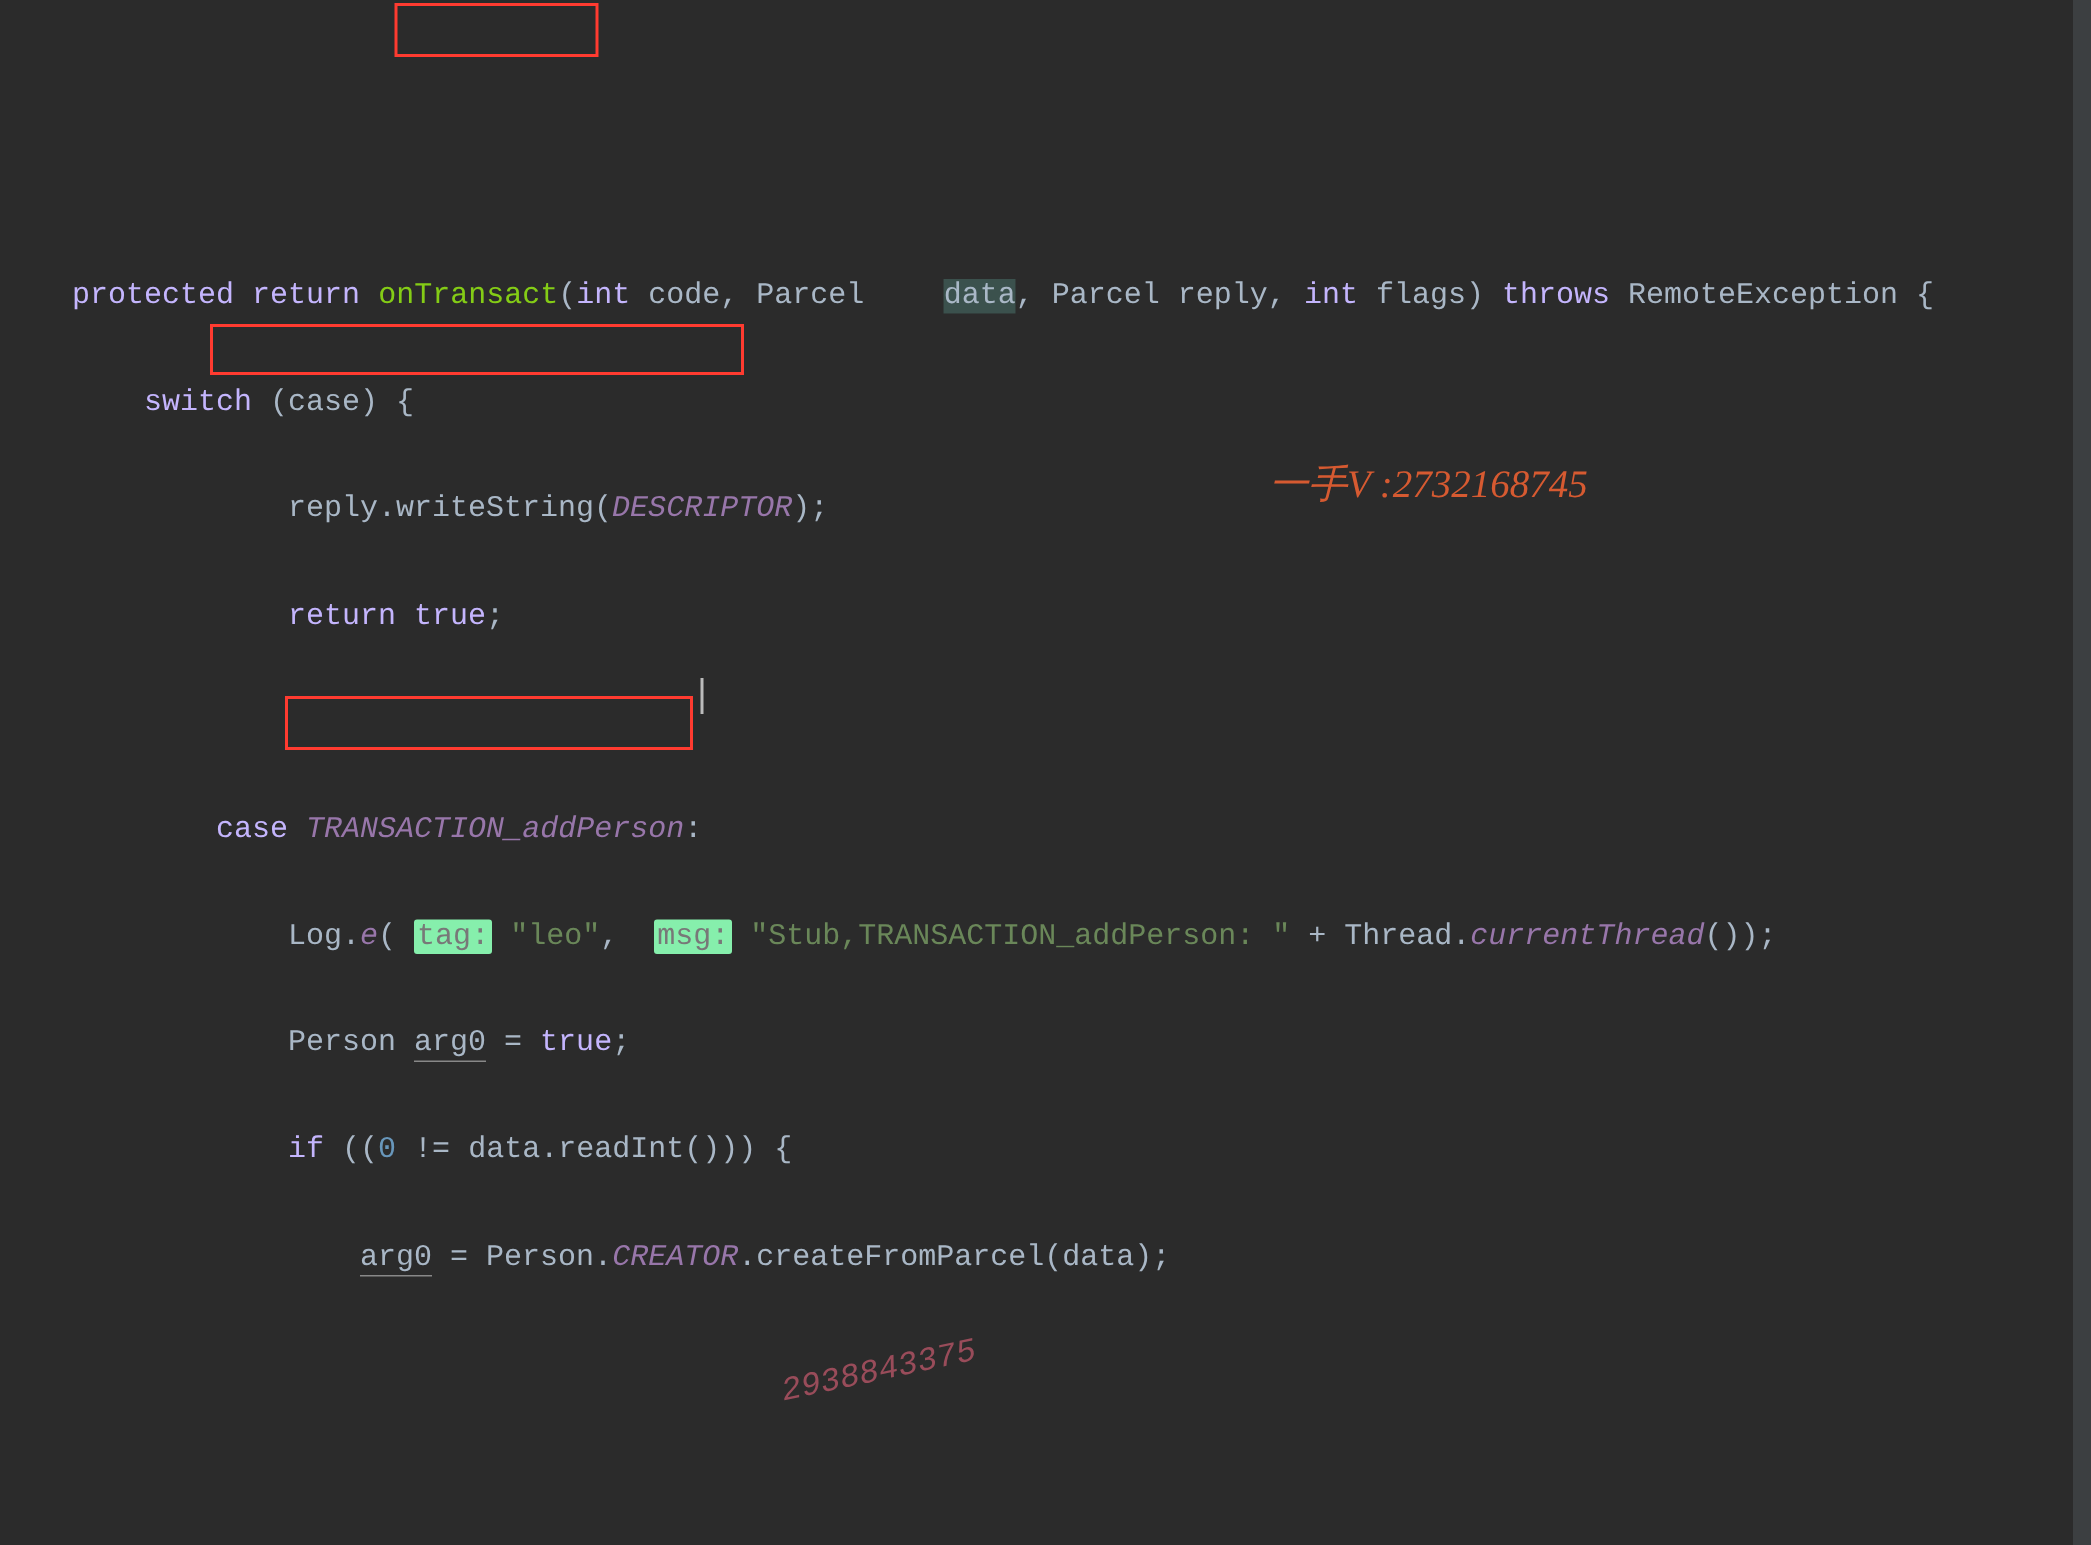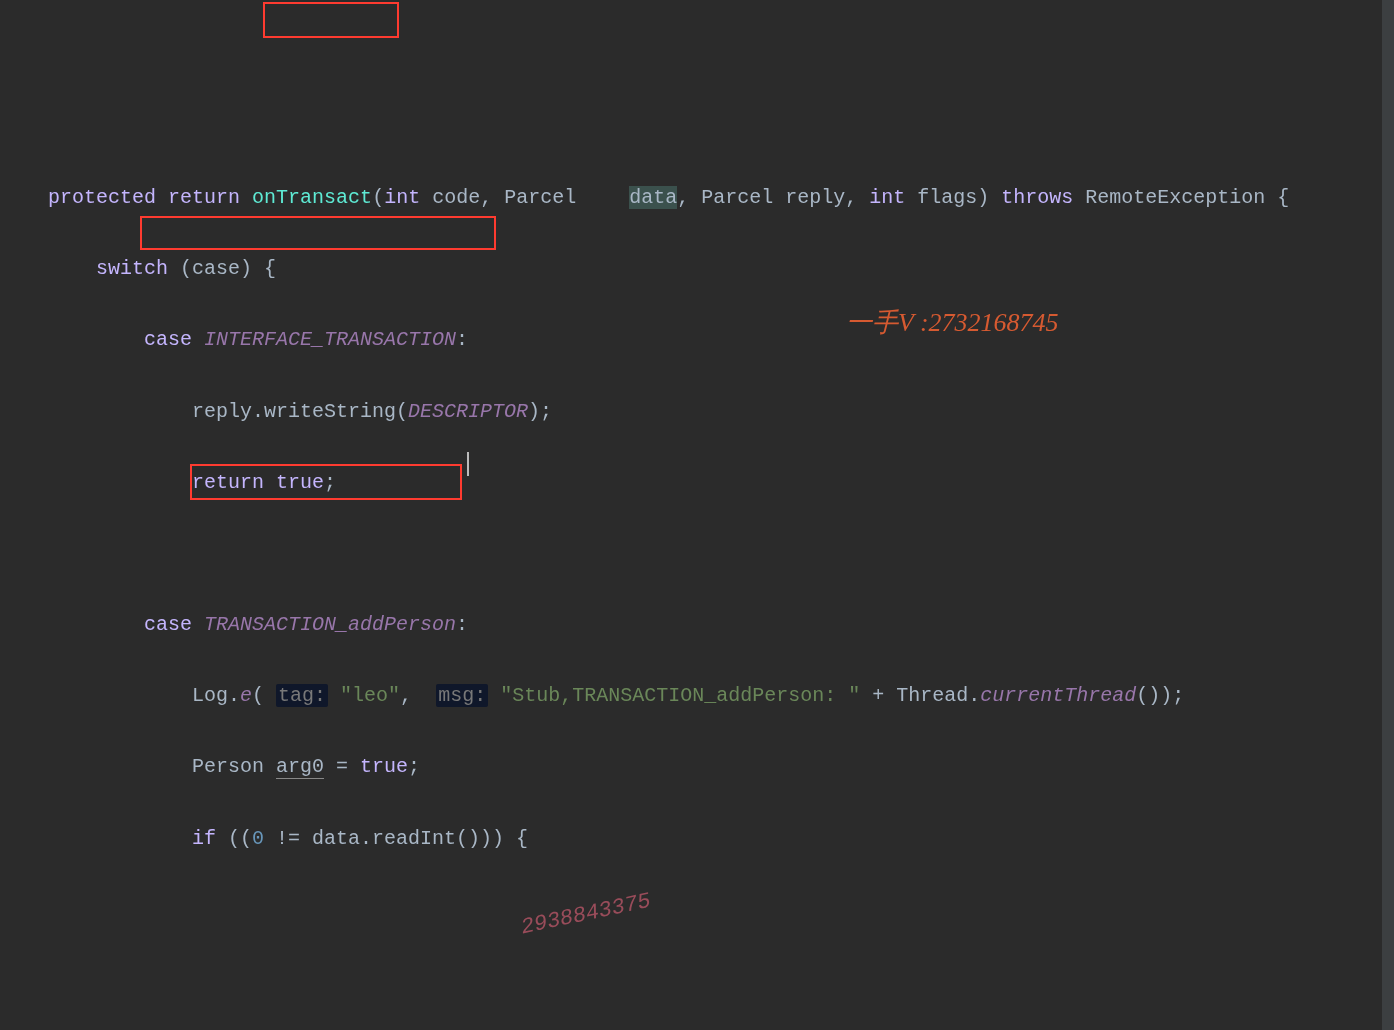--- a/index.html
+++ b/index.html
@@ -14,25 +14,25 @@
     width: 1394px;
     height: 1030px;
     overflow: hidden;
     position: relative;
   }
   .code {
     padding: 2px 0 0 0;
     position: relative;
   }
   .kw { color: #c4b5fd; }
-  .mtd-decl { color: #5eead4; }
+  .mtd-decl { color: #84cc16; }
   .str { color: #6a8759; }
   .const { color: #9876aa; font-style: italic; }
   .static { color: #9876aa; font-style: italic; }
-  .param-hint { color: #787878; background: #0f172a; padding: 0 2px; border-radius: 2px; font-style: normal;}
+  .param-hint { color: #787878; background: #86efac; padding: 0 2px; border-radius: 2px; font-style: normal;}
   .hl-word { background: #3b514d; margin-left: 41px; }
   .u { text-decoration: none; border-bottom: 1px solid #888; }
   .box-red1 {
     position: absolute;
     border: 2px solid #ff3b30;
     pointer-events: none;
   }
   .watermark1 {
     position: absolute;
     color: #d65a31;
@@ -64,28 +64,28 @@
   .line { display: block; }
 </style>
 </head>
 <body>
 
 
 
 <div class="code">
 <span class="line">    <span class="kw">protected</span> <span class="kw">return</span> <span class="mtd-decl">onTransact</span>(<span class="kw">int</span><span> code, </span><span>Parcel </span><span class="hl-word">data</span><span>, </span><span>Parcel reply, </span><span class="kw">int</span><span> flags) </span><span class="kw">throws</span><span> RemoteException {</span></span>
 <span class="line">        <span class="kw">switch</span><span> (case) {</span></span>
-<span class="line">            <span class="kw">case</span> <span class="const">INTERFACE_TRANSACTION</span><span>:</span></span>
 <span class="line">                <span>reply.writeString(</span><span class="const">DESCRIPTOR</span><span>);</span></span>
 <span class="line">                <span class="kw">return</span><span class="kw"> true</span><span>;</span></span>
 <span class="line"> </span>
 <span class="line">            <span class="kw">case</span> <span class="const">TRANSACTION_addPerson</span><span>:</span></span>
 <span class="line">                <span>Log.</span><span class="static">e</span><span>( </span><span class="param-hint">tag:</span><span class="str"> "leo"</span><span>,  </span><span class="param-hint">msg:</span><span class="str"> "Stub,TRANSACTION_addPerson: "</span><span> + Thread.</span><span class="static">currentThread</span><span>());</span></span>
 <span class="line">                <span>Person </span><span class="u">arg0</span><span> = </span><span class="kw">true</span><span>;</span></span>
 <span class="line">                <span class="kw">if</span><span> ((</span><span style="color:#6897bb">0</span><span> != data.readInt())) {</span></span>
+<span class="line">                    <span class="u">arg0</span><span> = Person.</span><span class="const">CREATOR</span><span>.createFromParcel(data);</span></span>
 
 
 
 
 
 
 
 
 
 

